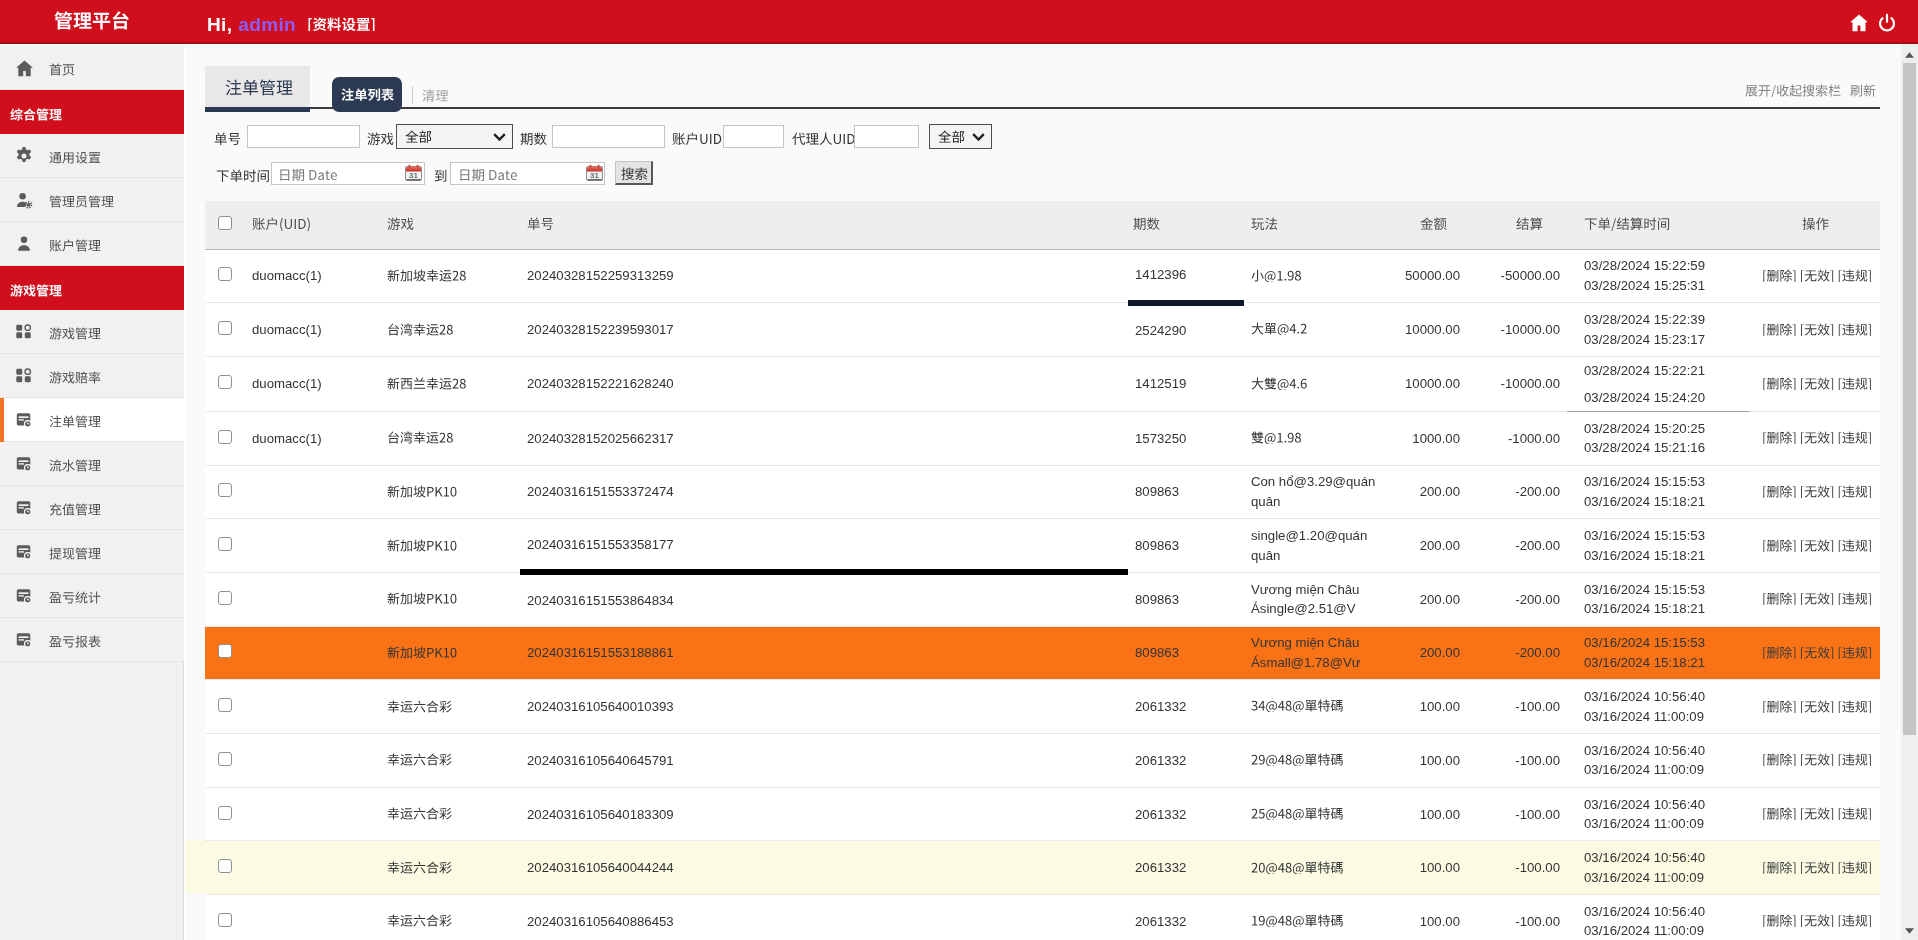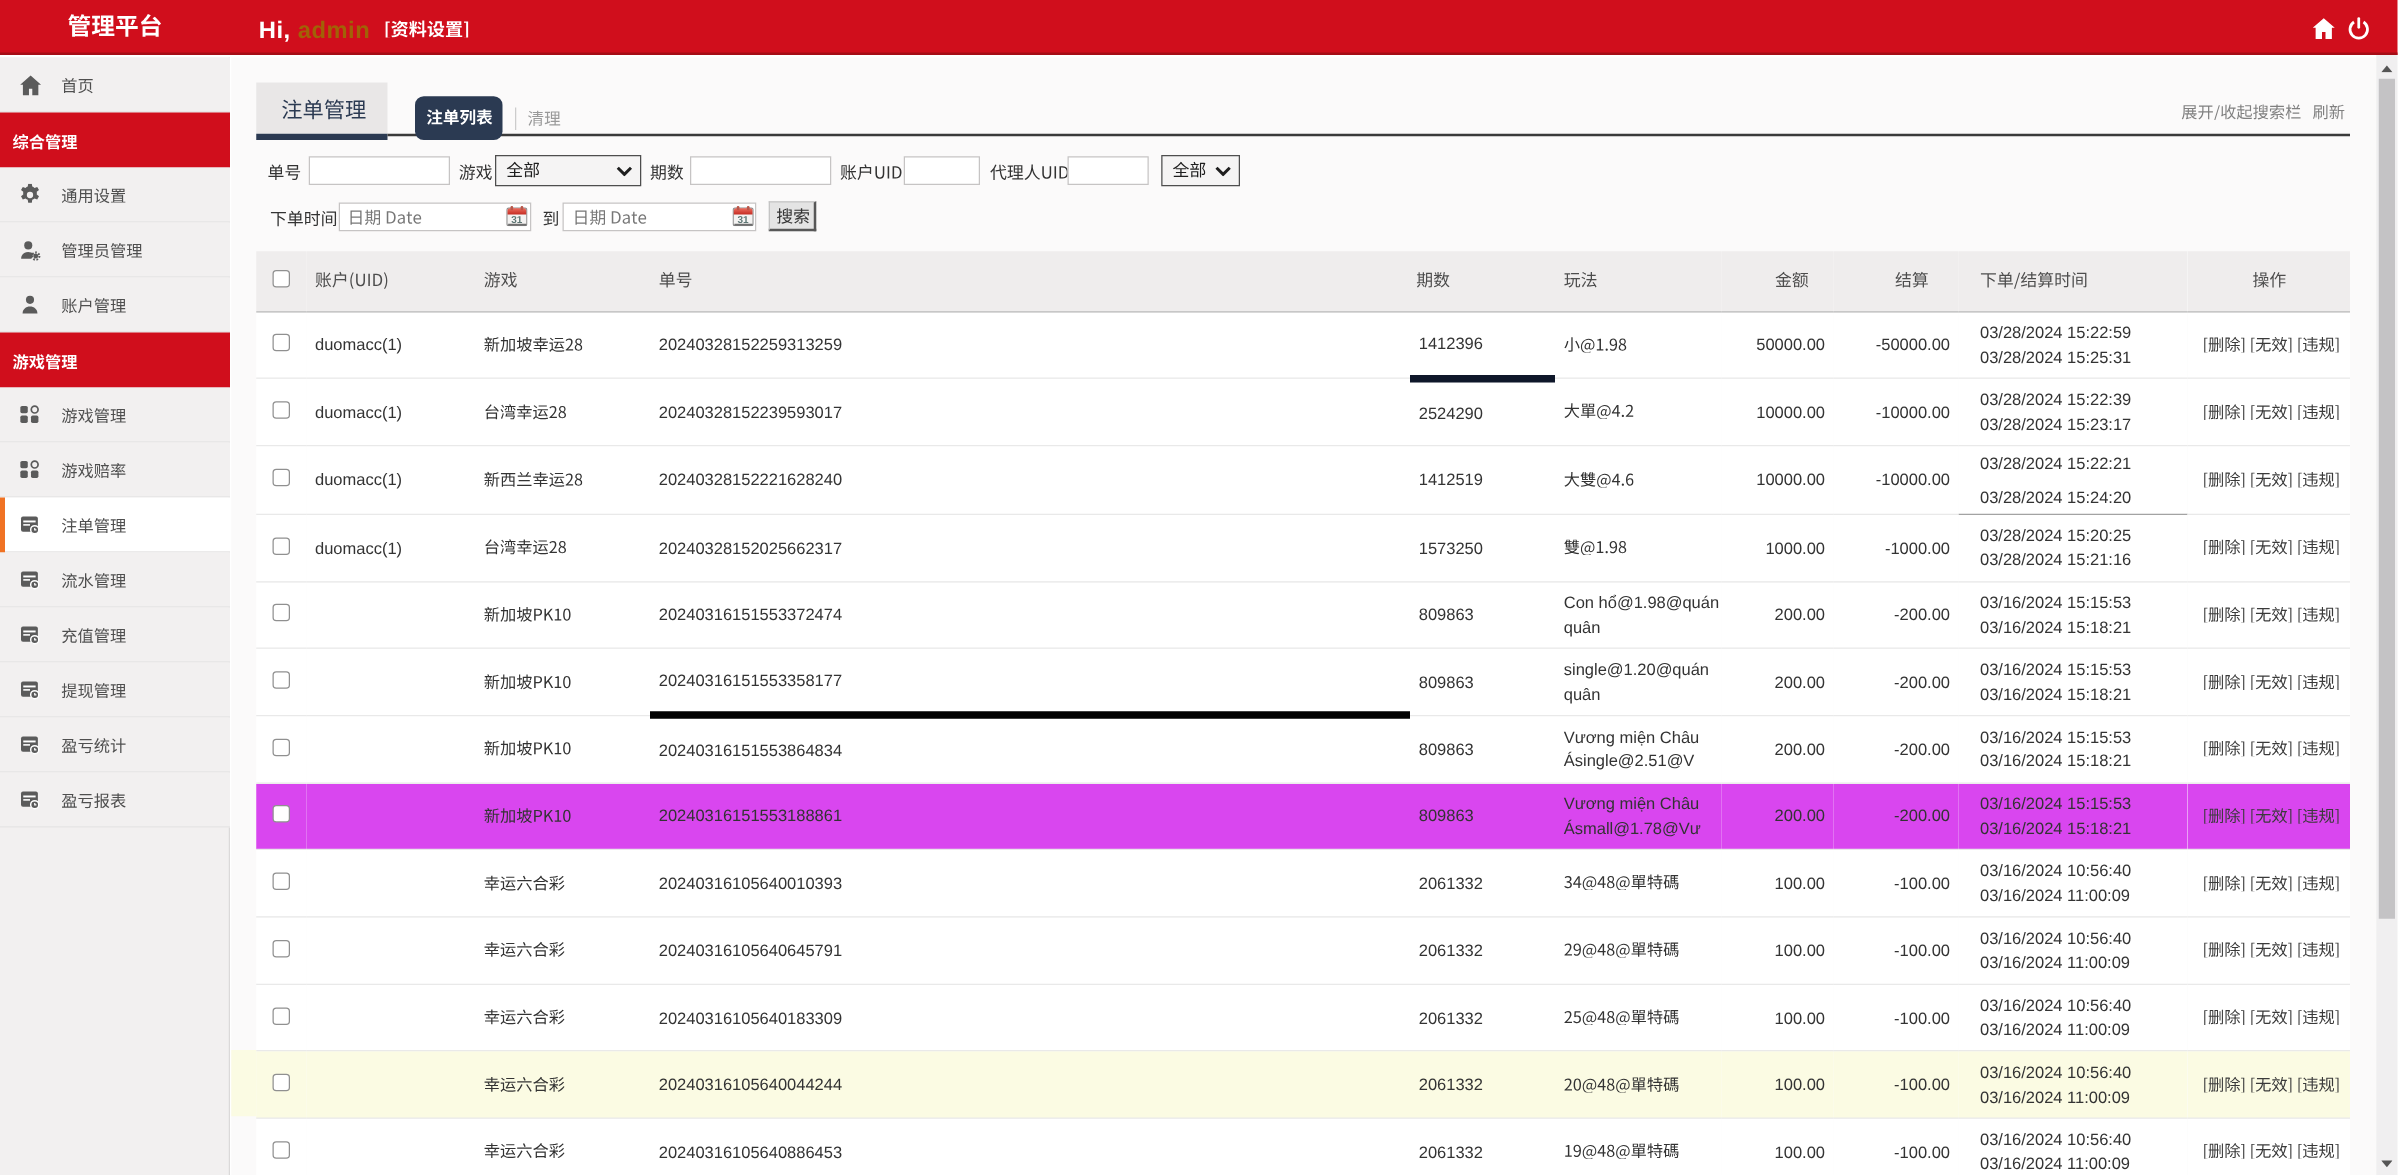--- a/index.html
+++ b/index.html
@@ -1,20 +1,20 @@
 <!DOCTYPE html>
 <html><head><meta charset="utf-8"><style>*{margin:0;padding:0;box-sizing:border-box}html,body{width:1918px;height:940px;overflow:hidden;font-family:"Liberation Sans",sans-serif;background:#fff}.ab{position:absolute}table{border-collapse:collapse;table-layout:fixed}td,th{overflow:hidden;vertical-align:middle}</style></head><body>
 <div style="position:absolute;left:0;top:0;width:1918px;height:44px;background:#d00e1c;border-bottom:2px solid #a50d16"></div>
 <div style="position:absolute;left:54px;top:11px"><svg width="76.0" height="19" viewBox="0 -880 4000 1000" style="vertical-align:-0.12em;fill:#fff">
       <use href="#g0"></use>
       <use href="#g1" x="1000"></use>
       <use href="#g2" x="2000"></use>
       <use href="#g3" x="3000"></use>
     </svg></div>
-<div style="position:absolute;left:207px;top:12px;font-size:19px;font-weight:bold;color:#fff;letter-spacing:0.4px">Hi, <span style="color:#a16207">admin</span>&nbsp; <span style="vertical-align:2px"><svg width="69.0" height="14.5" viewBox="0 -880 4756 1000" style="vertical-align:-0.12em;fill:#fff">
+<div style="position:absolute;left:207px;top:12px;font-size:19px;font-weight:bold;color:#fff;letter-spacing:0.4px">Hi, <span style="color:#8b5cf6">admin</span>&nbsp; <span style="vertical-align:2px"><svg width="69.0" height="14.5" viewBox="0 -880 4756 1000" style="vertical-align:-0.12em;fill:#fff">
         <use href="#g4"></use>
         <use href="#g5" x="378"></use>
         <use href="#g6" x="1378"></use>
         <use href="#g7" x="2378"></use>
         <use href="#g8" x="3378"></use>
         <use href="#g9" x="4378"></use>
       </svg></span></div>
 <div style="position:absolute;left:1849px;top:13px">
     <svg width="20" height="20" viewBox="0 0 20 20" style="display:block">
       <path fill="#fff" d="M10 1.5 1.2 9.2h2.3v9h5.1v-5.6h2.8v5.6h5.1v-9h2.3z"></path>
@@ -609,21 +609,21 @@
             <use href="#g57"></use>
             <use href="#g87" x="1000"></use>
             <use href="#g88" x="2000"></use>
             <use href="#g115" x="3000"></use>
             <use href="#g116" x="3633"></use>
             <use href="#g95" x="4279"></use>
             <use href="#g117" x="4834"></use>
           </svg></td>
         <td style="border-bottom:1px solid #e9e9e9;padding-left:7px">20240316151553372474</td>
         <td style="border-bottom:1px solid #e9e9e9;padding-left:7px">809863</td>
-        <td style="border-bottom:1px solid #e9e9e9;padding-left:7px;line-height:19.5px">Con hổ@1.98@quán quân</td>
+        <td style="border-bottom:1px solid #e9e9e9;padding-left:7px;line-height:19.5px">Con hổ@3.29@quán quân</td>
         <td style="border-bottom:1px solid #e9e9e9;text-align:right;padding-right:7px">200.00</td>
         <td style="border-bottom:1px solid #e9e9e9;text-align:right;padding-right:7px">-200.00</td>
         <td style="border-bottom:1px solid #e9e9e9;padding-left:17px;line-height:19.5px">03/16/2024 15:15:53<br>03/16/2024 15:18:21</td>
         <td style="border-bottom:1px solid #e9e9e9;text-align:center;padding-left:5px"><svg width="110.2" height="13" viewBox="0 -880 8476 1000" style="vertical-align:-0.12em;fill:#3a3a3a">
             <use href="#g98"></use>
             <use href="#g99" x="338"></use>
             <use href="#g100" x="1338"></use>
             <use href="#g101" x="2338"></use>
             <use href="#g98" x="2900"></use>
             <use href="#g102" x="3238"></use>
@@ -694,21 +694,21 @@
             <use href="#g98" x="2900"></use>
             <use href="#g102" x="3238"></use>
             <use href="#g103" x="4238"></use>
             <use href="#g101" x="5238"></use>
             <use href="#g98" x="5800"></use>
             <use href="#g104" x="6138"></use>
             <use href="#g105" x="7138"></use>
             <use href="#g101" x="8138"></use>
           </svg></td>
       </tr>
-      <tr style="background:#d946ef;height:53.7px">
+      <tr style="background:#f97316;height:53.7px">
         <td style="border-bottom:1px solid #e9e9e9;padding-left:13px"><span style="display:inline-block;width:14px;height:14px;border:1.3px solid #909090;border-radius:3px;background:#fff"></span></td>
         <td style="border-bottom:1px solid #e9e9e9;padding-left:7px"></td>
         <td style="border-bottom:1px solid #e9e9e9;padding-left:7px"><svg width="70.1" height="13" viewBox="0 -880 5389 1000" style="vertical-align:-0.12em;fill:#333">
             <use href="#g57"></use>
             <use href="#g87" x="1000"></use>
             <use href="#g88" x="2000"></use>
             <use href="#g115" x="3000"></use>
             <use href="#g116" x="3633"></use>
             <use href="#g95" x="4279"></use>
             <use href="#g117" x="4834"></use>

